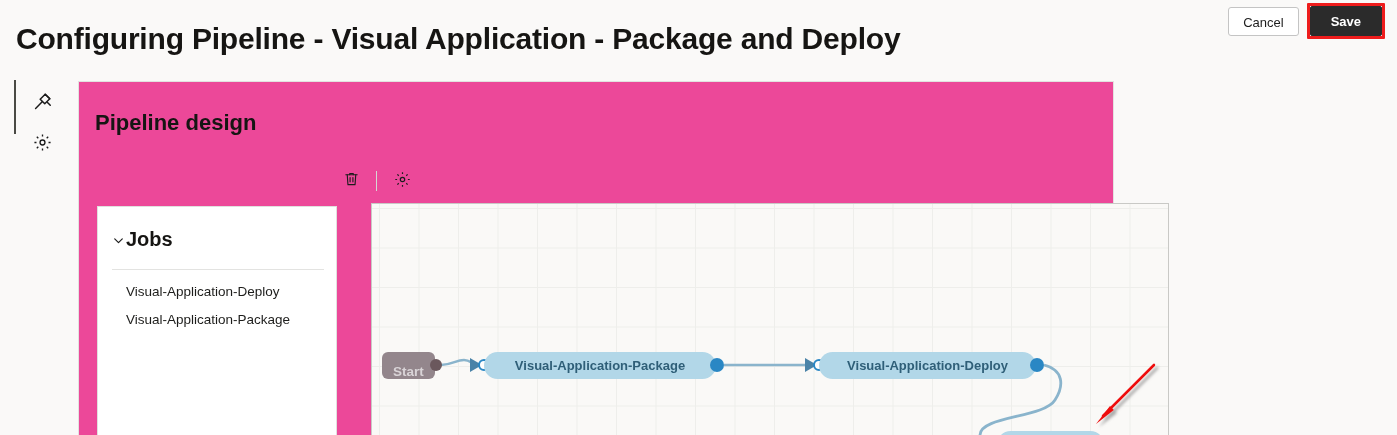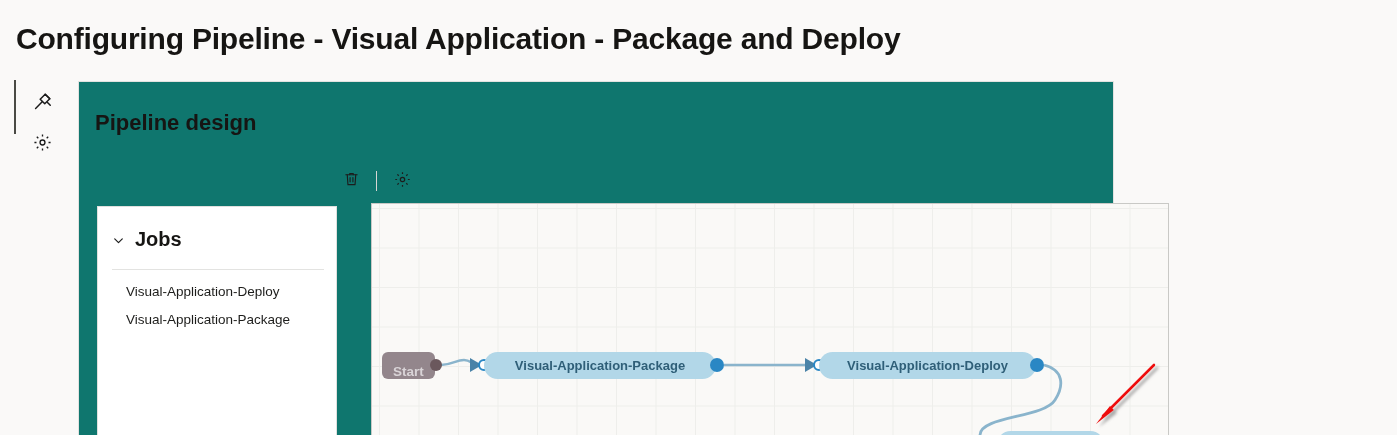--- a/index.html
+++ b/index.html
@@ -98,21 +98,21 @@
     cursor: pointer;
   }
   .rail-icon.i1 { top: 10px; }
   .rail-icon.i2 { top: 50px; }
 
   
   .card {
     position: absolute;
     left: 78px; top: 81px;
     width: 1036px; height: 354px;
-    background: #0f766e;
+    background: #ec4899;
     border: 1px solid #e2e2e0;
     border-bottom: none;
     box-sizing: border-box;
   }
   .card-title {
     position: absolute;
     left: 16px; top: 28px;
     font-size: 22px;
     font-weight: bold;
     color: #161513;
@@ -147,21 +147,21 @@
     background: #ffffff;
     border: 1px solid #e0e0de;
     border-bottom: none;
     box-sizing: border-box;
   }
   .jobs-header {
     position: absolute;
     left: 14px; top: 22px;
     display: flex;
     align-items: center;
-    gap: 11px;
+    gap: 2px;
     cursor: pointer;
   }
   .chev {
     width: 12px; height: 12px;
     display: block;
   }
   .jobs-title {
     font-size: 20px;
     font-weight: bold;
     color: #161513;
@@ -254,20 +254,26 @@
   }
 
   .red-arrow { position: absolute; left: 0; top: 0; pointer-events: none; }
 </style>
 </head>
 <body>
 
 <div class="app-header">
   <div class="page-title">Configuring Pipeline - Visual Application - Package and Deploy</div>
 
+  <div class="header-actions">
+    <button class="btn btn-cancel">Cancel</button>
+    <div class="btn-save-wrap">
+      <span class="btn btn-save">Save</span>
+    </div>
+  </div>
 </div>
 
 <div class="rail">
   <div class="rail-bar"></div>
 
   <div class="rail-icon i1">
     <span>
       <svg width="22" height="22" viewBox="0 0 24 24" fill="none" stroke="#1b1b1b" stroke-width="1.6" stroke-linejoin="round" stroke-linecap="round">
         <path d="M5 19 L12.5 11.5"></path>
         <path d="M10 9 L15.5 3.5 L20.5 8.5 L15 14 Z"></path>

